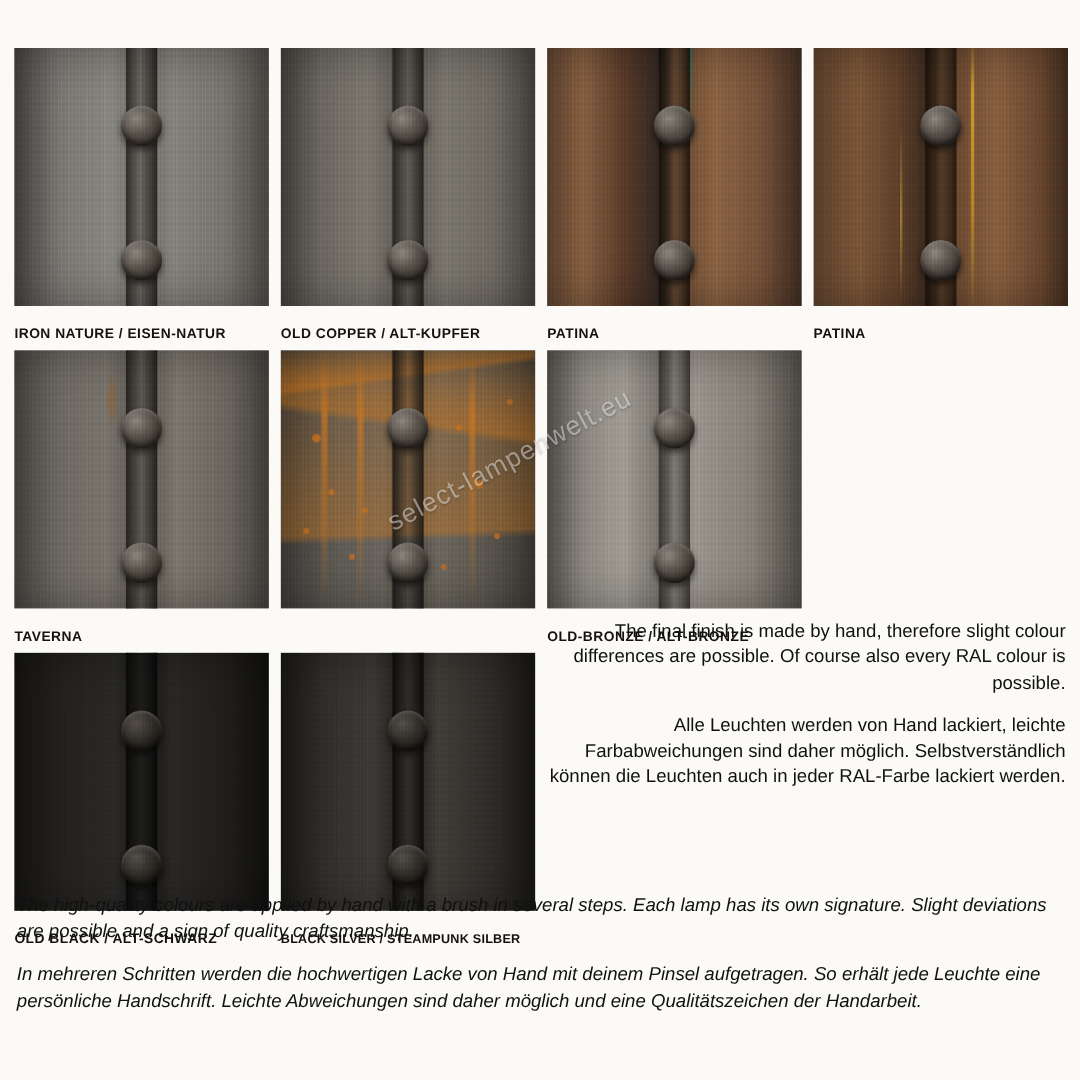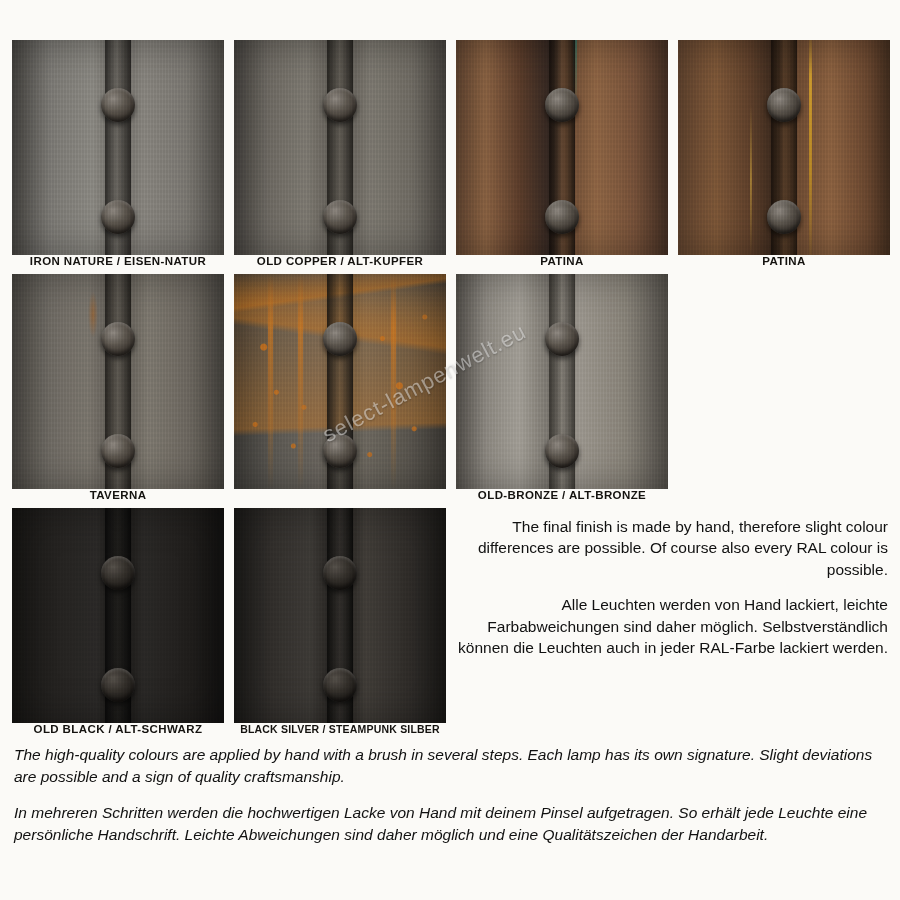--- a/index.html
+++ b/index.html
@@ -39,24 +39,24 @@
     width: 212px;
   }
   .swatch {
     width: 212px;
     height: 215px;
     position: relative;
     overflow: hidden;
     background: #6b6b68;
   }
   .caption {
-    text-align: center;
+    text-align: left;
     font-size: 11.5px;
     letter-spacing: 0.4px;
-    padding: 0 0 3px 0;
+    padding: 18px 0 3px 0;
     font-weight: bold;
     color: #14120f;
     white-space: nowrap;
   }
   .caption.small { font-size: 10.5px; letter-spacing: 0.2px; }
 
   
   .plate {
     position: absolute;
     inset: 0;

